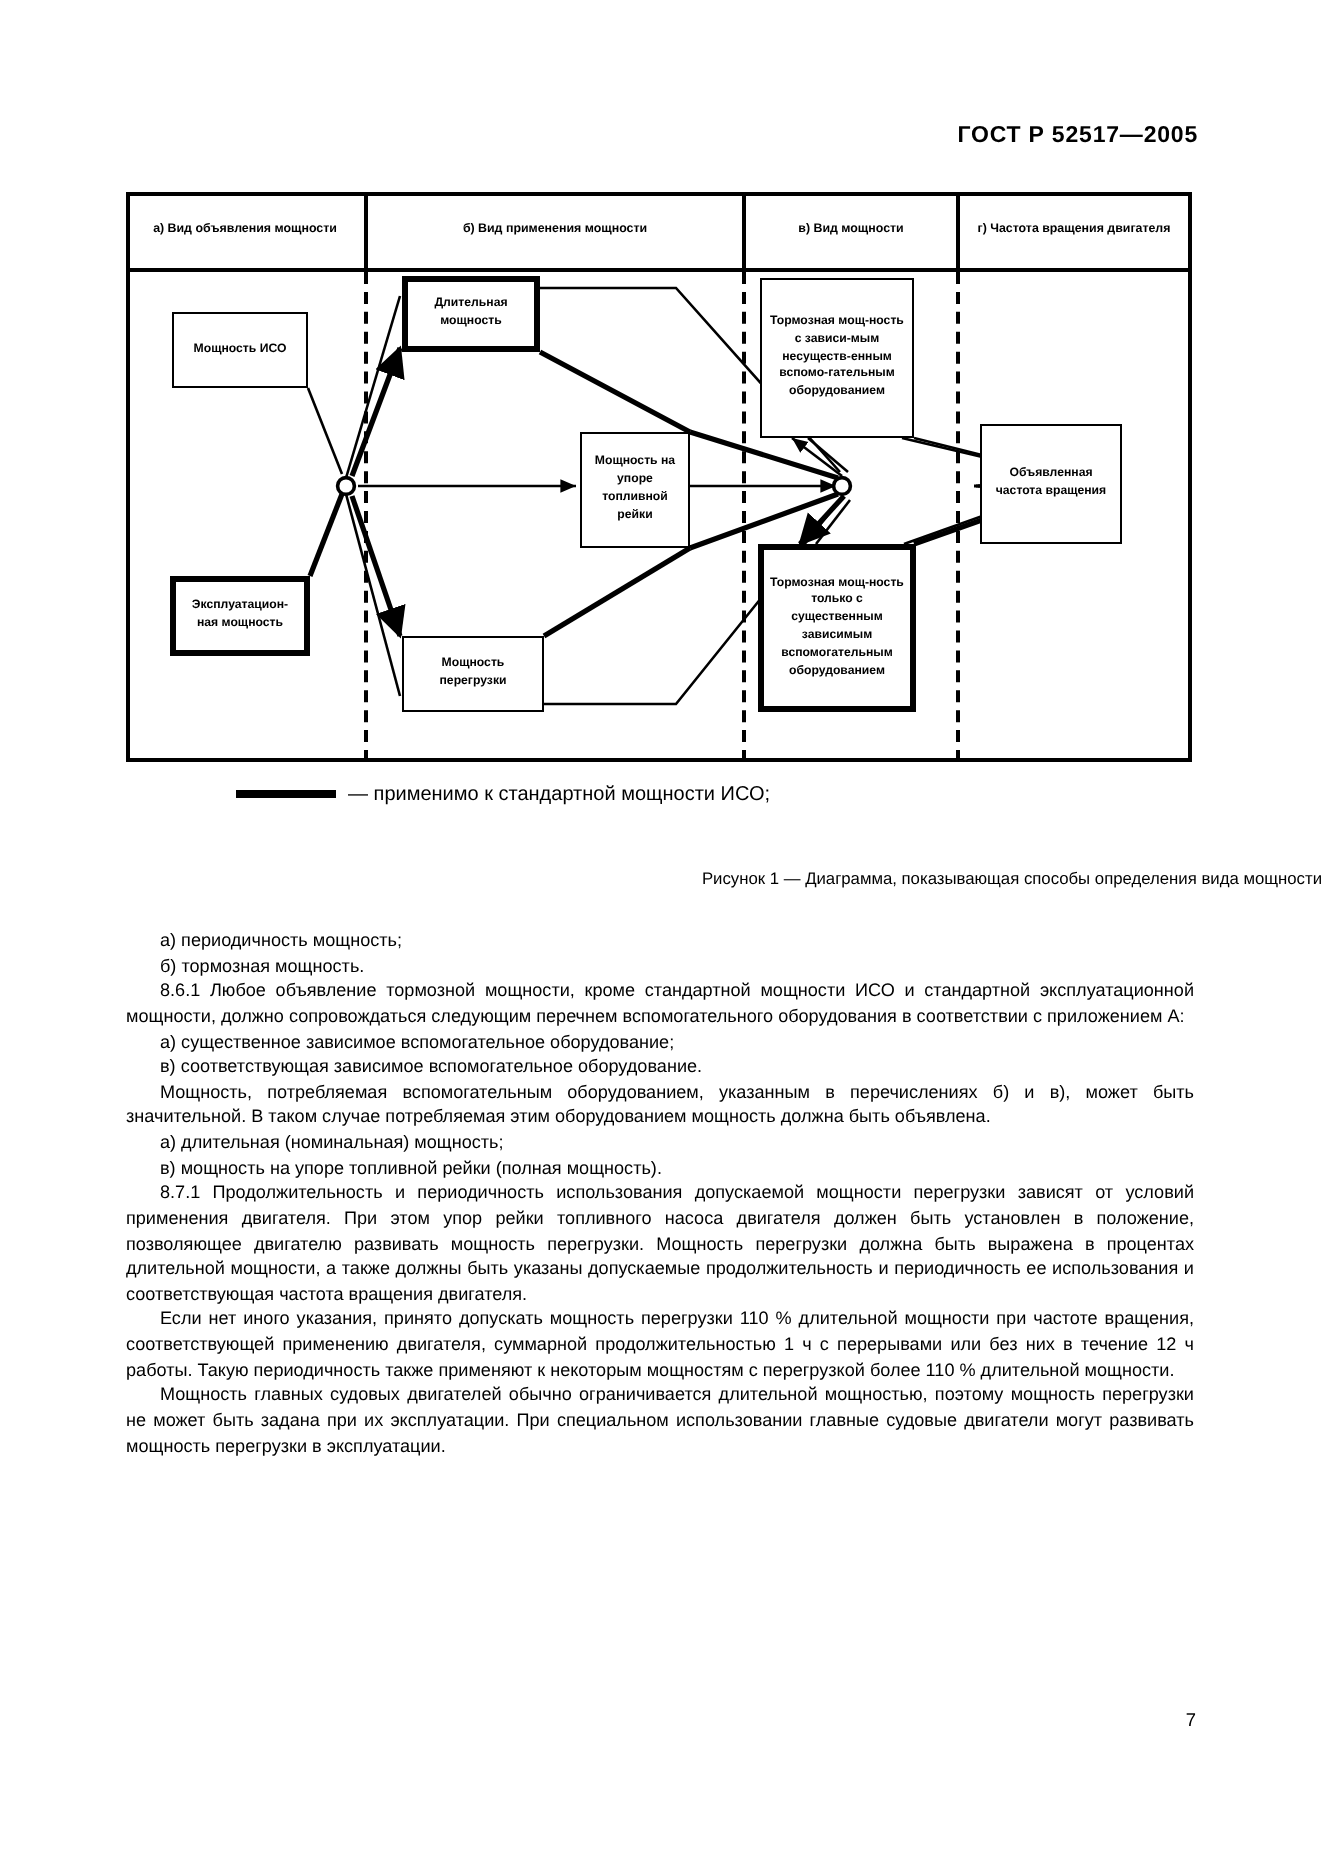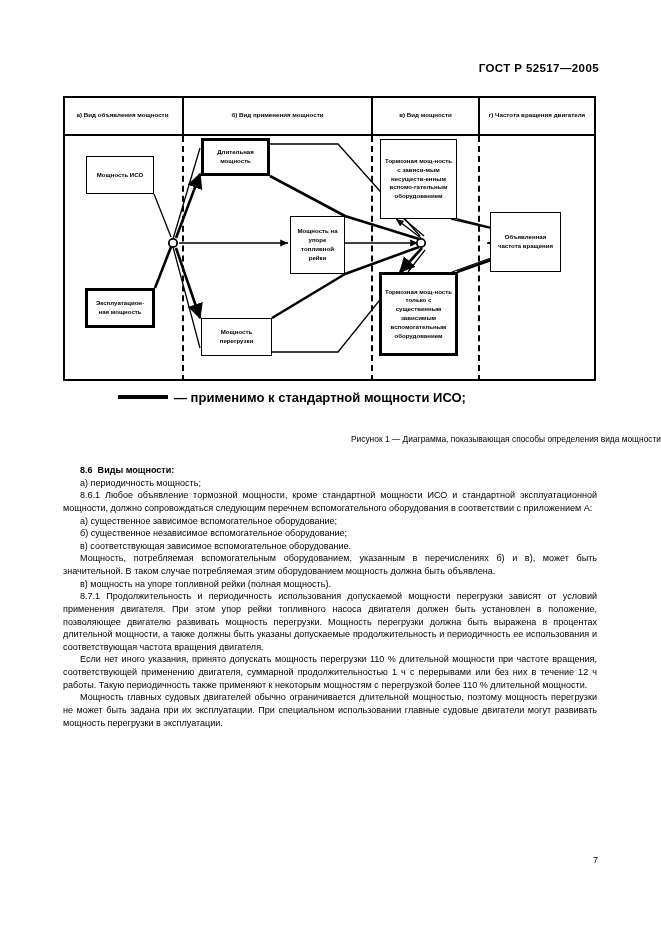--- a/index.html
+++ b/index.html
@@ -126,22 +126,22 @@
     inset: 0;
     z-index: 2;
   }
 
   
   .legend {
     position: absolute;
     left: 63px;
     top: 388px;
     width: 533px;
-    font-size: 13px;
-    font-weight: bold;
+    font-size: 10px;
+    font-weight: normal;
   }
   .legend-row {
     display: flex;
     align-items: center;
     height: 18px;
     padding-left: 55px;
   }
   .legend-line {
     width: 50px;
     margin-right: 6px;
@@ -277,33 +277,33 @@
   <div class="legend-row">
     <span class="legend-line thick"></span>
     <span>— применимо к стандартной мощности ИСО;</span>
   </div>
 </div>
 
 <div class="fig-caption">Рисунок 1 — Диаграмма, показывающая способы определения вида мощности</div>
 
 <div class="body-text">
 
-  <p class="p-head"><span>8.6</span>&nbsp;&nbsp;<span>Виды мощности:</span></p>
 
   <p class="p-list">а)  периодичность мощность;</p>
+  <p class="p-list">б)  тормозная мощность.</p>
 
   <p class="p-indent">8.6.1  Любое объявление тормозной мощности, кроме стандартной мощности ИСО и стандартной эксплуатационной мощности, должно сопровождаться следующим перечнем вспомогательного оборудования в соответствии с приложением А:</p>
 
   <p class="p-list">а)  существенное зависимое вспомогательное оборудование;</p>
-  <p class="p-list">б)  существенное независимое вспомогательное оборудование;</p>
   <p class="p-list">в)  соответствующая зависимое вспомогательное оборудование.</p>
 
   <p class="p-indent">Мощность, потребляемая вспомогательным оборудованием, указанным в перечислениях б) и в), может быть значительной. В таком случае потребляемая этим оборудованием мощность должна быть объявлена.</p>
 
 
+  <p class="p-list">а)  длительная (номинальная) мощность;</p>
   <p class="p-list">в)  мощность на упоре топливной рейки (полная мощность).</p>
 
   <p class="p-indent">8.7.1 Продолжительность и периодичность использования допускаемой мощности перегрузки зависят от условий применения двигателя. При этом упор рейки топливного насоса двигателя должен быть установлен в положение, позволяющее двигателю развивать мощность перегрузки. Мощность перегрузки должна быть выражена в процентах длительной мощности, а также должны быть указаны допускаемые продолжительность и периодичность ее использования и соответствующая частота вращения двигателя.</p>
   <p class="p-indent">Если нет иного указания, принято допускать мощность перегрузки 110 % длительной мощности при частоте вращения, соответствующей применению двигателя, суммарной продолжительностью 1 ч с перерывами или без них в течение 12 ч работы. Такую периодичность также применяют к некоторым мощностям с перегрузкой более 110 % длительной мощности.</p>
   <p class="p-indent">Мощность главных судовых двигателей обычно ограничивается длительной мощностью, поэтому мощность перегрузки не может быть задана при их эксплуатации. При специальном использовании главные судовые двигатели могут развивать мощность перегрузки в эксплуатации.</p>
 </div>
 
 <div class="page-number">7</div>
 
 </body></html>

